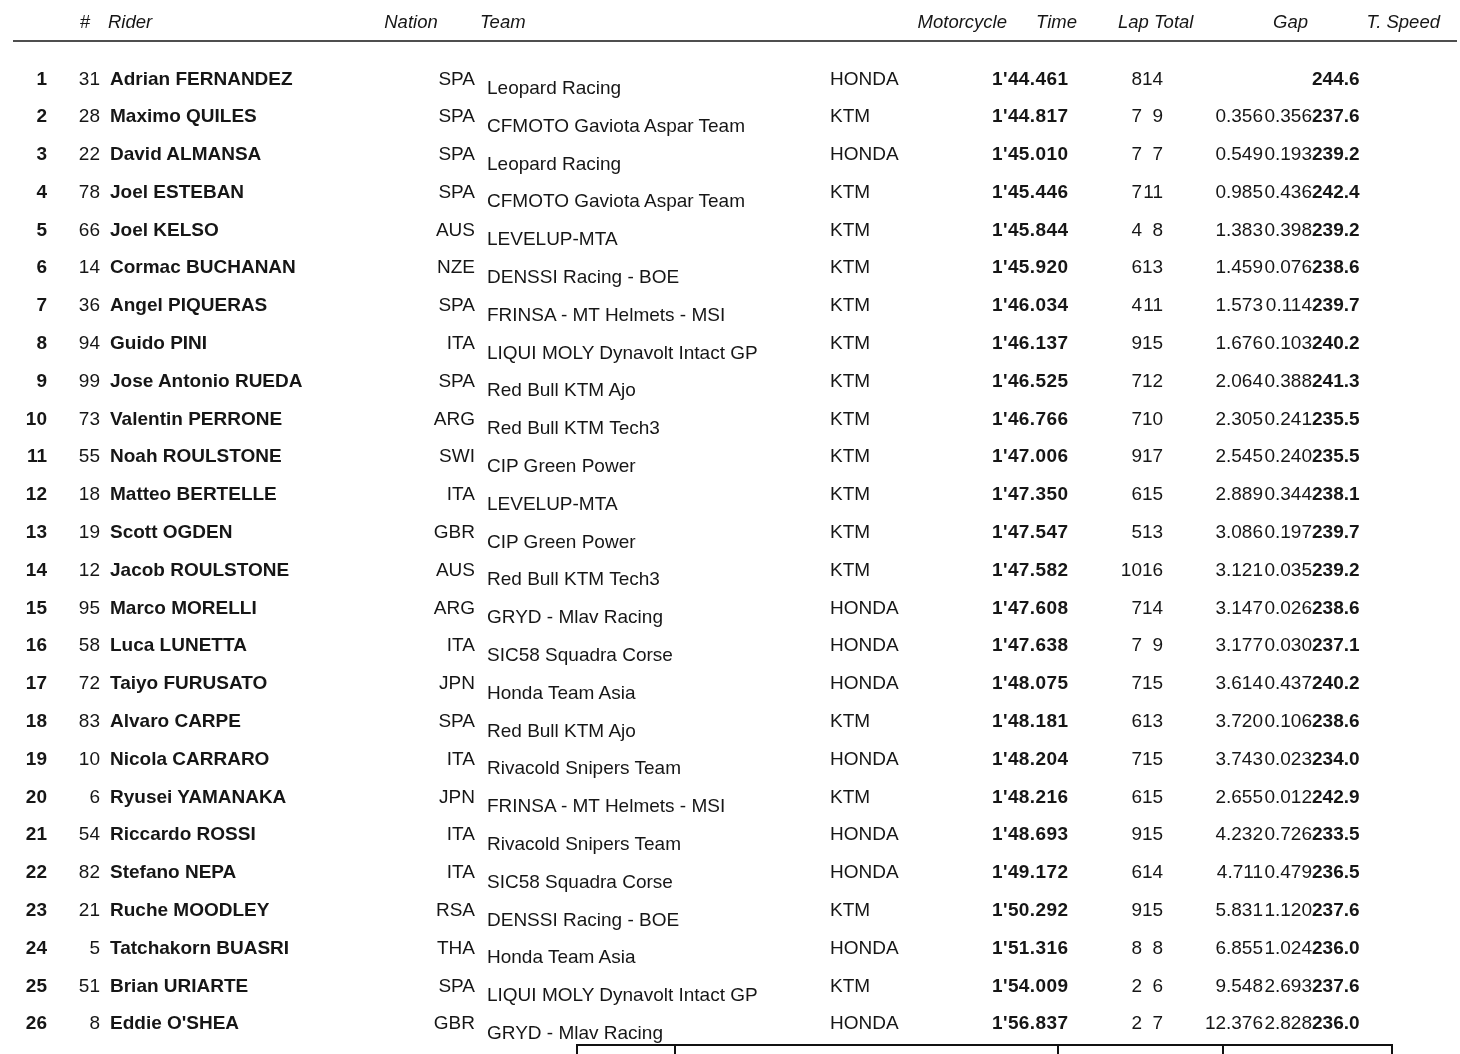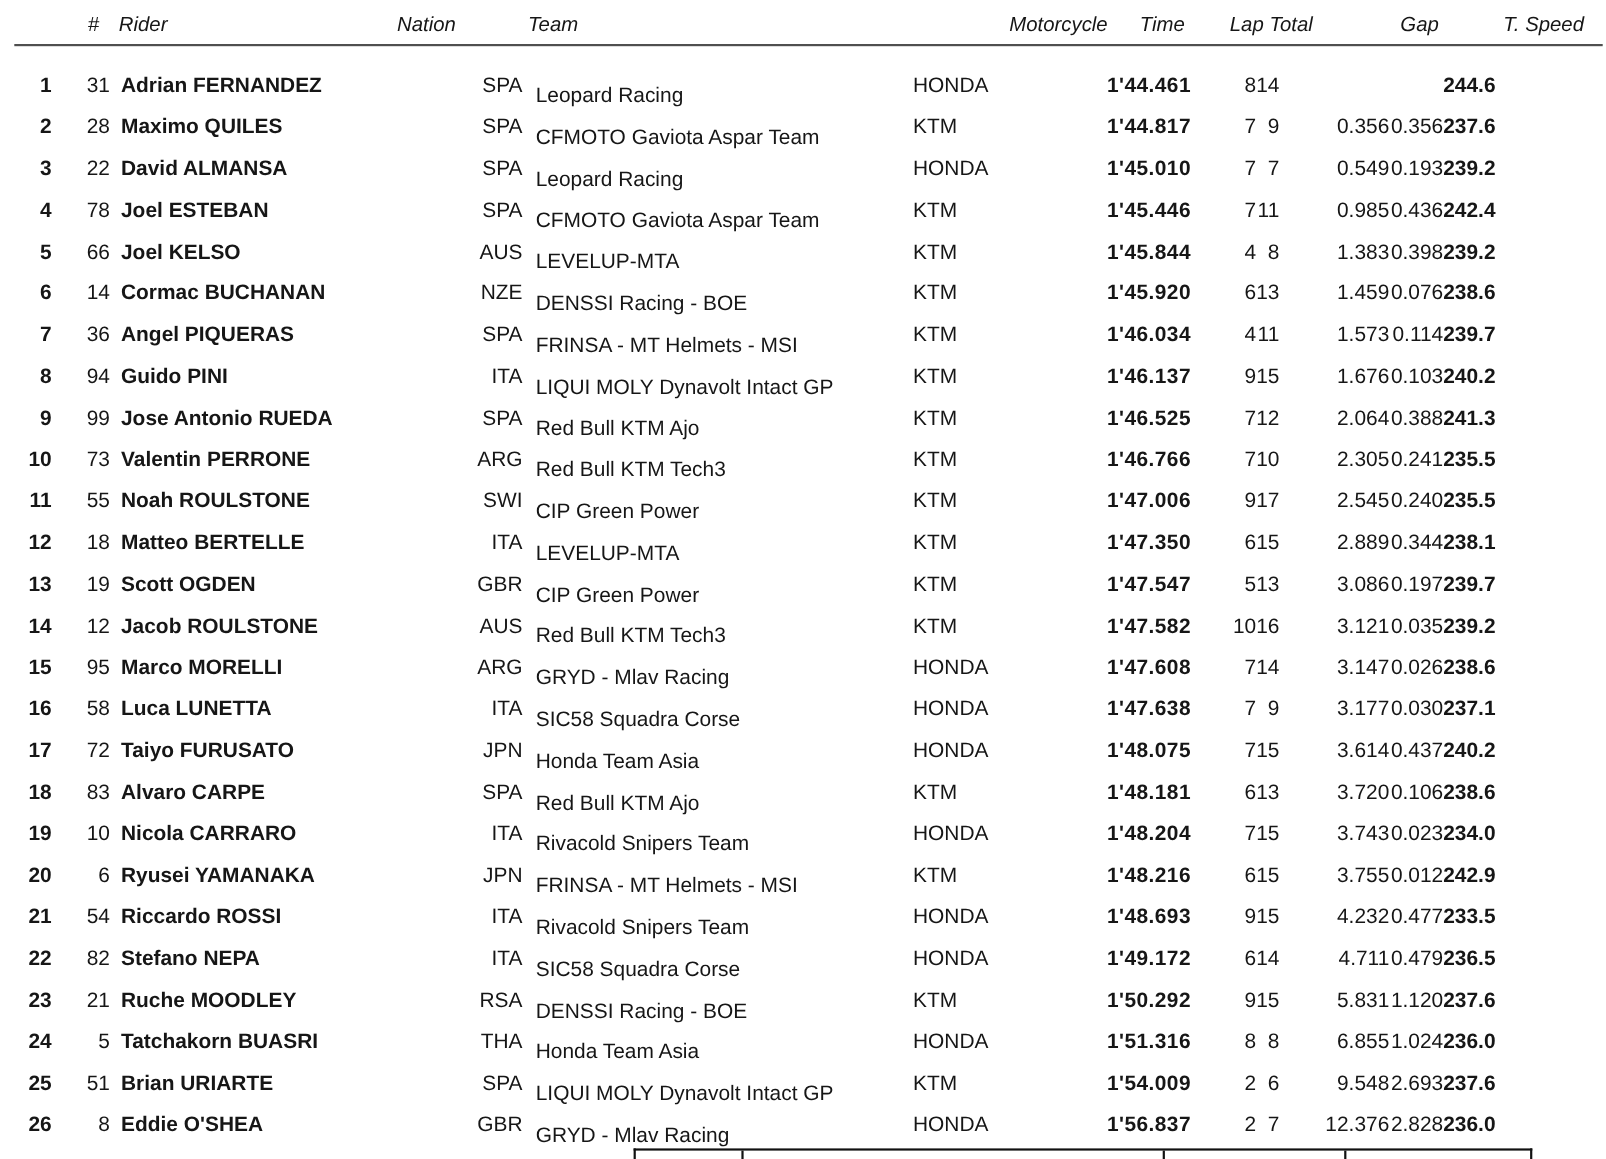--- a/index.html
+++ b/index.html
@@ -11,21 +11,21 @@
     font-family:"Liberation Sans", sans-serif;
     color:#161616;
   }
   
   .hdr {
     position:absolute; top:9px; height:26px; line-height:26px;
     font-style:italic; font-size:18.5px; white-space:nowrap;
   }
   .hdr-pos        { left:0px;    width:90px;  text-align:right; }
   .hdr-rider      { left:108px; }
-  .hdr-nation     { left:361px;  width:100px; text-align:left; }
+  .hdr-nation     { left:361px;  width:100px; text-align:center; }
   .hdr-team       { left:480px; }
   .hdr-motorcycle { left:857px;  width:150px; text-align:right; }
   .hdr-time       { left:977px;  width:100px; text-align:right; }
   .hdr-laptotal   { left:1118px; }
   .hdr-gap        { left:1208px; width:100px; text-align:right; }
   .hdr-tspeed     { left:1340px; width:100px; text-align:right; }
 
   .rule {
     position:absolute; top:40px; left:13px; width:1444px; height:2px;
     background:#4f4f4f;
@@ -41,21 +41,21 @@
     font-size:19px;
   }
   .c { white-space:nowrap; }
   .cr { text-align:right; }
   .pos   { font-weight:bold; text-align:right; }
   .num   { text-align:right; }
   .name  { padding-left:10px; font-weight:bold; }
   .nation{ text-align:right; }
   .team  { padding-left:12px;margin-top:19px; }
   .moto  { text-align:left; }
-  .time  { text-align:center; font-weight:bold; letter-spacing:0.4px; }
+  .time  { text-align:left; font-weight:bold; letter-spacing:0.4px; }
   .speed { text-align:left; font-weight:bold; }
 
   
   .bottom-table {
     position:absolute; top:1044px; left:576px; width:813px; height:24px;
     border-top:2.5px solid #111;
     border-left:2px solid #111;
     border-right:2px solid #111;
     background:#ffffff;
   }
@@ -351,36 +351,36 @@
       <div class="row">
     <div class="c pos">20</div>
     <div class="c num">6</div>
     <div class="c name">Ryusei YAMANAKA</div>
     <div class="c nation">JPN</div>
     <div class="c team">FRINSA - MT Helmets - MSI</div>
     <div class="c moto">KTM</div>
     <div class="c time">1'48.216</div>
     <div class="c cr">6</div>
     <div class="c cr">15</div>
-    <div class="c cr">3.755</div>
+    <div class="c cr">2.655</div>
     <div class="c cr">0.012</div>
     <div class="c speed">242.9</div>
   </div>
       <div class="row">
     <div class="c pos">21</div>
     <div class="c num">54</div>
     <div class="c name">Riccardo ROSSI</div>
     <div class="c nation">ITA</div>
     <div class="c team">Rivacold Snipers Team</div>
     <div class="c moto">HONDA</div>
     <div class="c time">1'48.693</div>
     <div class="c cr">9</div>
     <div class="c cr">15</div>
     <div class="c cr">4.232</div>
-    <div class="c cr">0.477</div>
+    <div class="c cr">0.726</div>
     <div class="c speed">233.5</div>
   </div>
       <div class="row">
     <div class="c pos">22</div>
     <div class="c num">82</div>
     <div class="c name">Stefano NEPA</div>
     <div class="c nation">ITA</div>
     <div class="c team">SIC58 Squadra Corse</div>
     <div class="c moto">HONDA</div>
     <div class="c time">1'49.172</div>

